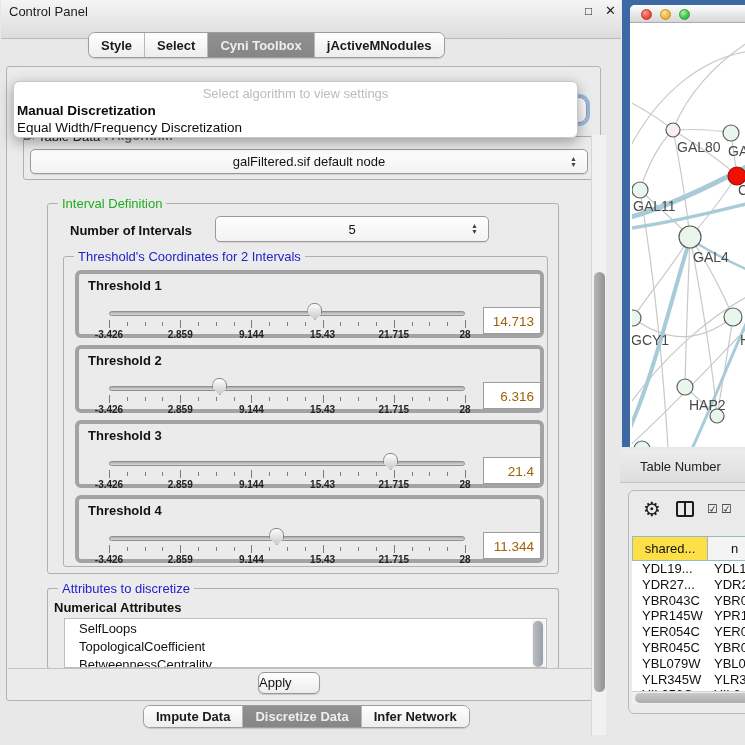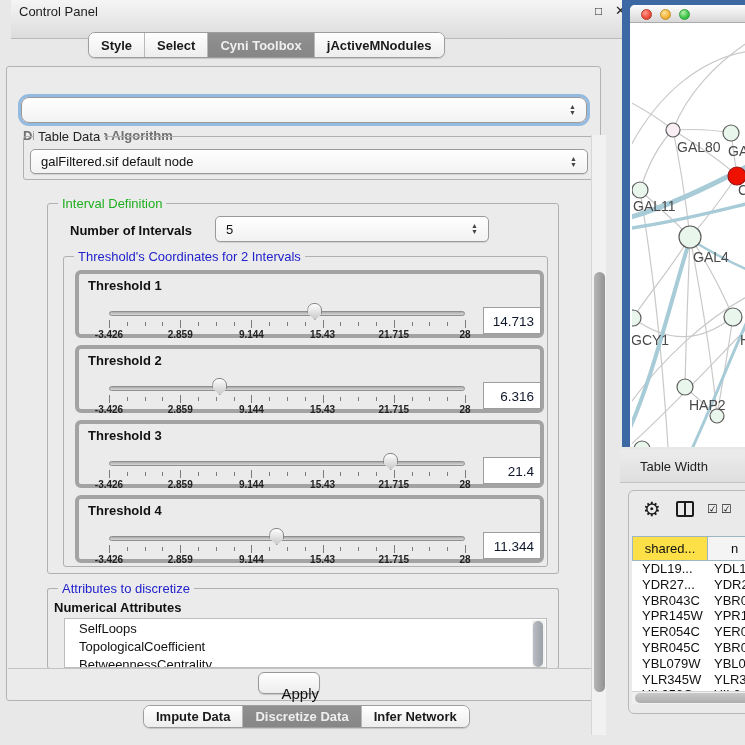--- a/index.html
+++ b/index.html
@@ -2,21 +2,21 @@
 <html><head>
 <meta charset="utf-8">
 <style>
   * { margin:0; padding:0; box-sizing:border-box; }
   html,body { width:745px; height:745px; overflow:hidden; }
   body { font-family:"Liberation Sans","DejaVu Sans",sans-serif; background:#e8e8e8; }
   .screen { position:relative; width:745px; height:745px; background:#e8e8e8; overflow:hidden; }
 
   
   .left-panel { position:absolute; left:0; top:0; width:620px; height:745px; background:#e8e8e8; }
-  .titlebar { position:absolute; left:11px; top:0; width:620px; height:39px;
+  .titlebar { position:absolute; left:1px; top:0; width:620px; height:39px;
     background:linear-gradient(#f5f5f5,#dcdcdc); border-bottom:1px solid #b9b9b9; }
   .titlebar .t { position:absolute; left:8px; top:4px; font-size:13px; color:#1d1d1d; }
   .tb-ico { position:absolute; top:3px; font-size:13px; color:#222; cursor:default; }
   .tb-float { left:584px; font-size:12px; top:4px; }
   .tb-close { left:604px; font-weight:bold; }
 
   
   .seg-wrap { position:absolute; display:flex; border:1px solid #9d9d9d; border-radius:7px;
     overflow:hidden; background:#fff; box-shadow:0 1px 1px rgba(0,0,0,.15); }
   .seg { display:flex; align-items:center; justify-content:center; gap:5px;
@@ -31,21 +31,21 @@
   
   .content { position:absolute; left:6px; top:66px; width:595px; height:635px;
     background:#ebebeb; border:1px solid #b3b3b3; border-radius:3px; }
 
   .group { position:absolute; border:1px solid #b0b0b0; border-radius:3px; }
   .group-title { position:absolute; top:-8px; left:10px; background:#ebebeb; padding:0 4px;
     font-size:13px; white-space:nowrap; }
 
   .combo { position:absolute; background:linear-gradient(#ffffff,#f2f2f2); border:1px solid #9a9a9a;
     border-radius:5px; display:flex; align-items:center; font-size:13px; color:#111;
-    padding:0 10px; box-shadow:0 1px 1px rgba(0,0,0,.1); }
+    padding:0 10px; box-shadow:0 1px 1px rgba(0,0,0,.1);justify-content:center; }
   .combo .spin { position:absolute; right:10px; top:50%; transform:translateY(-50%);
     display:flex; flex-direction:column; line-height:6px; font-size:7px; color:#444; }
 
   .algo-label { position:absolute; left:16px; top:61px; font-size:13px; font-weight:bold; color:#6f6f6f; }
   .algo-combo { left:14px; top:30px; width:566px; height:26px; border-radius:8px;
     box-shadow:0 0 0 3px rgba(100,160,220,.65); }
 
   
   .popup { position:absolute; left:13px; top:81px; width:565px; height:57px; background:#fff;
     border:1px solid #c7c7c7; border-radius:6px; box-shadow:0 4px 14px rgba(0,0,0,.35); z-index:20; }
@@ -65,35 +65,35 @@
     background:linear-gradient(#fefefe,#c9c9c9); border:1px solid #858585;
     border-radius:7px 7px 2px 2px;
     clip-path:polygon(0 0,100% 0,100% 60%,50% 100%,0 60%); }
   .th-ticks { position:absolute; left:30px; top:46px; width:356px; height:8px; }
   .th-ticks .tick { position:absolute; top:2px; width:1px; height:4px; background:#7c7c7c; }
   .th-ticks .tick.major { top:0; height:8px; }
   .th-ticklabels { position:absolute; left:30px; top:55px; width:356px; height:12px; }
   .th-ticklabels span { position:absolute; transform:translateX(-50%); font-size:10px;
     font-weight:bold; color:#222; white-space:nowrap; }
   .th-value { position:absolute; left:404px; top:33px; width:58px; height:27px; background:#fff;
-    border:1px solid #9d9d9d; font-size:13.5px; color:#0f172a; text-align:right;
+    border:1px solid #9d9d9d; font-size:13.5px; color:#a16207; text-align:right;
     padding:6px 6px 0 0; }
 
   .bold-label { position:absolute; font-size:13px; font-weight:bold; color:#111; }
 
   .attr-list { position:absolute; left:16px; top:29px; width:483px; height:50px; background:#fff;
     border:1px solid #bdbdbd; overflow:hidden; }
   .attr-item { font-size:13px; color:#111; padding:2px 0 1px 14px; }
   .attr-vsb { position:absolute; right:1px; top:1px; width:13px; height:48px; background:#f2f2f2; }
   .attr-vsb .thumb { position:absolute; left:1px; top:1px; width:10px; height:46px;
     background:linear-gradient(90deg,#b9bec4,#9ba1a8); border-radius:5px; }
 
   .apply-btn { position:absolute; left:251px; top:605px; width:62px; height:22px;
     background:linear-gradient(#ffffff,#ececec); border:1px solid #989898; border-radius:6px;
-    font-size:15px; color:#111; text-align:right; padding-top:12px; cursor:default;
+    font-size:13px; color:#111; text-align:left; padding-top:2px; cursor:default;
     box-shadow:0 1px 1px rgba(0,0,0,.15); }
   .apply-bar-line { position:absolute; left:1px; top:601px; width:593px; height:1px; background:#c3c3c3; }
 
   
   .v-scroll { position:absolute; left:584px; top:68px; width:15px; height:600px;
     background:#f1f1f1; border-left:1px solid #d6d6d6; }
   .v-scroll .thumb { position:absolute; left:2px; top:137px; width:11px; height:420px;
     background:linear-gradient(90deg,#b5b5b5,#939393); border-radius:6px; }
 
   
@@ -356,20 +356,25 @@
       </div>
 
       <div class="apply-bar-line"></div>
       <div class="apply-btn">Apply</div>
 
       <div class="v-scroll">
         <div class="thumb"></div>
       </div>
     </div>
 
+    <div class="popup">
+      <div class="hint">Select algorithm to view settings</div>
+      <div class="opt b">Manual Discretization</div>
+      <div class="opt r">Equal Width/Frequency Discretization</div>
+    </div>
 
     <div class="seg-wrap bottom-tabs">
       <div class="seg">
         <span>Impute Data</span>
       </div>
       <div class="seg selected">
         <span>Discretize Data</span>
       </div>
       <div class="seg">
         <span>Infer Network</span>
@@ -428,21 +433,21 @@
             <text x="61" y="239" font-size="14" fill="#4a4a4a" font-family="&quot;Liberation Sans&quot;, sans-serif">GAL4</text>
             <text x="-1" y="322" font-size="14" fill="#4a4a4a" font-family="&quot;Liberation Sans&quot;, sans-serif">GCY1</text>
             <text x="108" y="322" font-size="14" fill="#4a4a4a" font-family="&quot;Liberation Sans&quot;, sans-serif">H</text>
             <text x="57" y="387" font-size="14" fill="#4a4a4a" font-family="&quot;Liberation Sans&quot;, sans-serif">HAP2</text>
           </svg>
       </div>
     </div>
   </div>
 
   <div class="table-panel-bar">
-    <span class="t">Table Width</span>
+    <span class="t">Table Number</span>
   </div>
 
   <div class="table-box">
     <div class="tb-toolbar">
       <span class="gear-ico">⚙</span>
       <span class="split-ico"></span>
       <span class="cb-ico" style="left:78px;">☑</span>
       <span class="cb-ico" style="left:92px;">☑</span>
     </div>
     <div class="thead">

